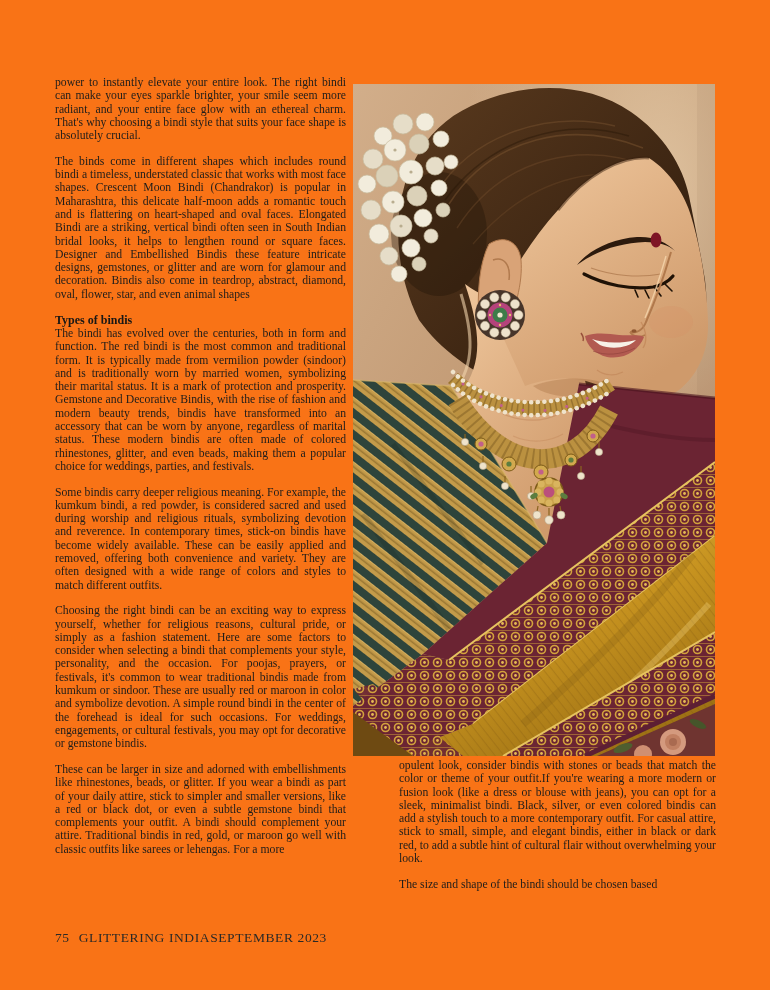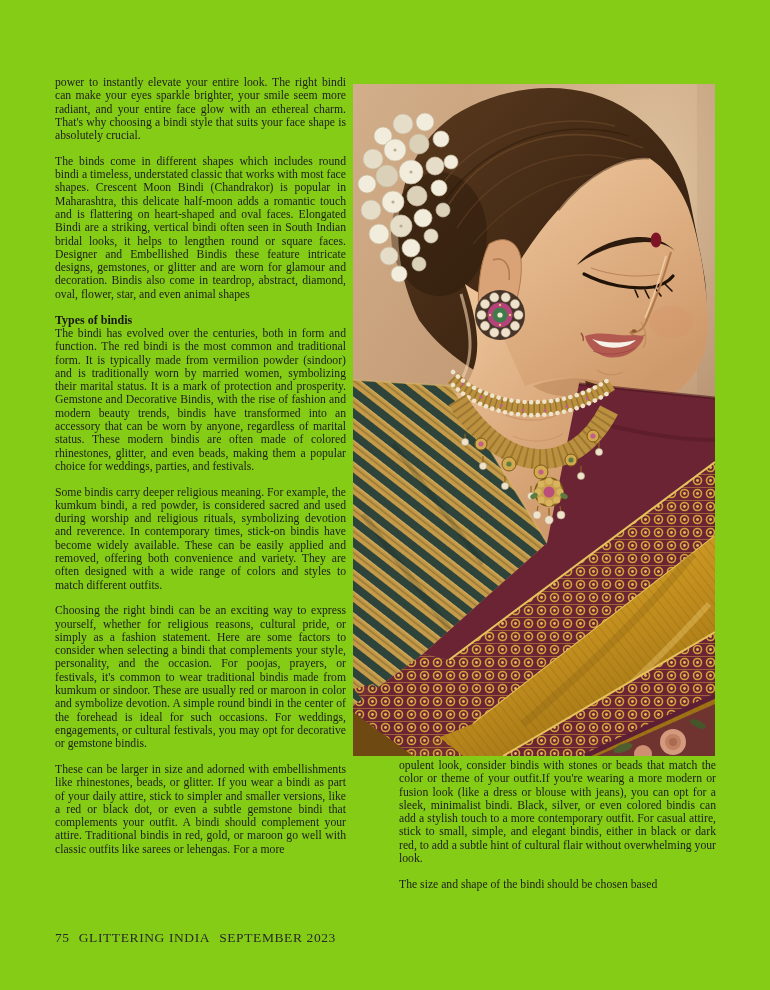--- a/index.html
+++ b/index.html
@@ -1,32 +1,32 @@
 <!DOCTYPE html>
 <html><head>
 <meta charset="utf-8">
 <style>
   html,body{margin:0;padding:0;background:#ffffff;}
   .page{
-    position:relative;width:770px;height:990px;background:#84cc16;overflow:hidden;
+    position:relative;width:770px;height:990px;background:#f97316;overflow:hidden;
     font-family:"Liberation Serif","DejaVu Serif",serif;color:#1e1d1b;
   }
   .col{position:absolute;text-align:justify;font-size:11.7px;line-height:13.28px;letter-spacing:0;}
   .col p{margin:0 0 12.5px 0;}
   .col h3{margin:0;padding:0;font-size:12px;line-height:13.5px;font-weight:bold;color:#181715;}
   .col-left{left:55px;top:76px;width:291px;}
   .col-right{left:399px;top:759px;width:317px;}
   .photo{position:absolute;left:353px;top:84px;width:362px;height:672px;margin:0;padding:0;}
   .photo svg{display:block;}
   .footer{
     position:absolute;left:55px;top:930px;font-size:13.5px;color:#2a2927;
     letter-spacing:0.6px;white-space:nowrap;
   }
   .footer .pn{margin-right:9px;}
-  .footer .mag{margin-right:9px;text-align:center;}
+  .footer .mag{text-align:center;}
 </style>
 </head>
 <body>
 
 <div class="page">
 
   <div class="col col-left">
     <p>power to instantly elevate your entire look. The right bindi can make your eyes sparkle brighter, your smile seem more radiant, and your entire face glow with an ethereal charm. That's why choosing a bindi style that suits your face shape is absolutely crucial.</p>
     <p>The binds come in different shapes which includes round bindi a timeless, understated classic that works with most face shapes.  Crescent Moon Bindi (Chandrakor) is popular in Maharashtra, this delicate half-moon adds a romantic touch and is flattering on heart-shaped and oval faces.  Elongated Bindi are a striking, vertical bindi often seen in South Indian bridal looks, it helps to lengthen round or square faces. Designer and Embellished Bindis these feature intricate designs, gemstones, or glitter and are worn for glamour and decoration. Bindis also come in teardrop, abstract, diamond, oval, flower, star, and even animal shapes</p>
     <h3>Types of bindis</h3>

